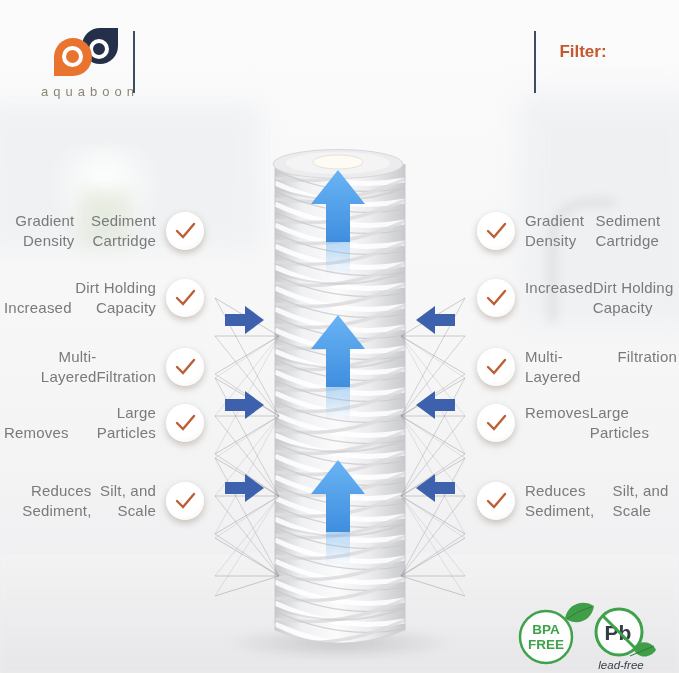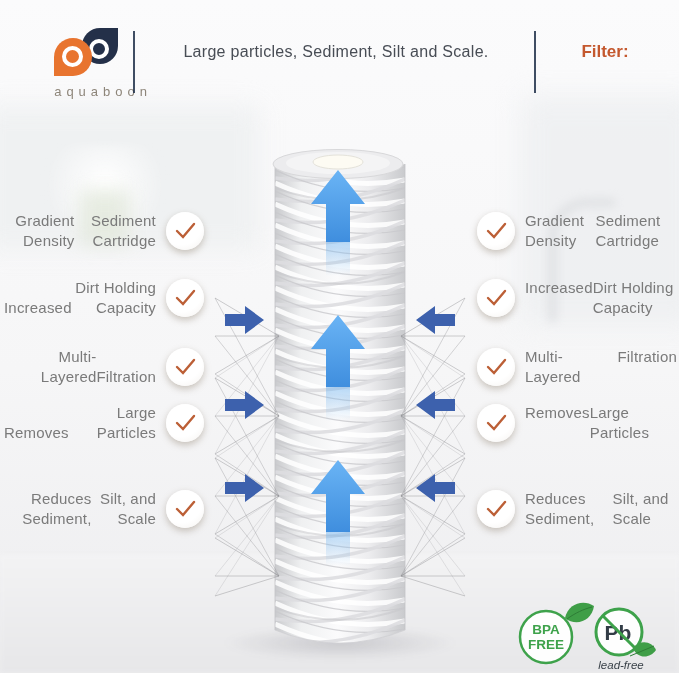--- a/index.html
+++ b/index.html
@@ -22,34 +22,34 @@
     background:radial-gradient(ellipse at 50% 50%,rgba(70,70,85,.20) 0%,rgba(70,70,85,0) 70%);filter:blur(3px);}
   
   .logo{position:absolute;left:34px;top:28px;width:108px;height:72px;}
   .logo-marks{position:absolute;left:20px;top:0;width:70px;height:50px;}
   .drop{position:absolute;}
   .drop-b{left:28px;top:0;width:36px;height:36px;background:#243049;border-radius:50% 0 50% 50%;}
   .drop-a{left:0;top:10px;width:38px;height:38px;background:#e8742f;border-radius:50% 50% 50% 0;z-index:2;}
   .drop-ring{position:absolute;border:4.5px solid #ffffff;border-radius:50%;background:transparent;}
   .drop-a .drop-ring{left:8px;top:8px;width:13px;height:13px;}
   .drop-b .drop-ring{left:7px;top:11px;width:12px;height:12px;}
-  .wordmark{position:absolute;left:-6px;top:56px;width:124px;text-align:right;font-size:13px;
+  .wordmark{position:absolute;left:-6px;top:56px;width:124px;text-align:center;font-size:13px;
     letter-spacing:5px;color:#8d8579;}
   .vdiv{position:absolute;top:31px;width:2px;height:62px;background:#24344d;opacity:.88;}
   .vdiv1{left:133px;} .vdiv2{left:534px;}
   .title-block{position:absolute;left:146px;top:37px;width:380px;text-align:center;}
   .title{font-size:26px;font-weight:bold;color:#e8702f;letter-spacing:.5px;white-space:nowrap;}
   .subtitle{margin-top:6px;font-size:16px;color:#484d55;letter-spacing:.3px;white-space:nowrap;}
-  .filter-block{position:absolute;left:536px;top:40px;width:138px;text-align:center;
+  .filter-block{position:absolute;left:514px;top:40px;width:138px;text-align:center;
     font-size:17px;font-weight:bold;color:#c4582e;line-height:24px;}
   
   .feat-row{position:absolute;display:flex;align-items:center;height:44px;}
   .feat-row.left{left:2px;width:202px;justify-content:flex-end;}
   .feat-row.right{left:477px;width:200px;justify-content:flex-start;}
-  .r1{top:209px;} .r2{top:276px;} .r3{top:345px;} .r4{top:401px;} .r5{top:479px;margin-top:8px;}
+  .r1{top:209px;} .r2{top:276px;} .r3{top:345px;} .r4{top:401px;} .r5{top:479px;}
   .feat-text{display:flex;flex-direction:row;justify-content:center;
     font-size:15px;color:#7a7a7a;line-height:20px;letter-spacing:.2px;}
   .feat-row.left  .feat-text{align-items:flex-end;text-align:right;margin-right:10px;width:152px;}
   .feat-row.right .feat-text{align-items:flex-start;text-align:left;margin-left:10px;width:152px;}
   .check-circle{flex:0 0 38px;width:38px;height:38px;border-radius:50%;
     background:radial-gradient(circle at 40% 32%,#ffffff 60%,#f4f1ee 100%);
     box-shadow:0 3px 7px rgba(130,115,95,.40);display:flex;align-items:center;justify-content:center;}
   
   .cartridge-svg{position:absolute;left:205px;top:126px;width:270px;height:547px;}
   .badges-svg{position:absolute;left:505px;top:592px;width:174px;height:81px;}
@@ -75,21 +75,20 @@
       <div class="drop drop-a">
           <div class="drop-ring"></div>
         </div>
     </div>
     <div class="wordmark">aquaboon</div>
   </div>
 
   <div class="vdiv vdiv1"></div>
 
   <div class="title-block">
-    <div class="subtitle">Large particles, Sediment, Silt and Scale.</div>
   </div>
 
   <div class="vdiv vdiv2"></div>
 
   <div class="filter-block">
     <div>Filter:</div>
   </div>
 
   <div class="feat-row left r1">
     <div class="feat-text">

